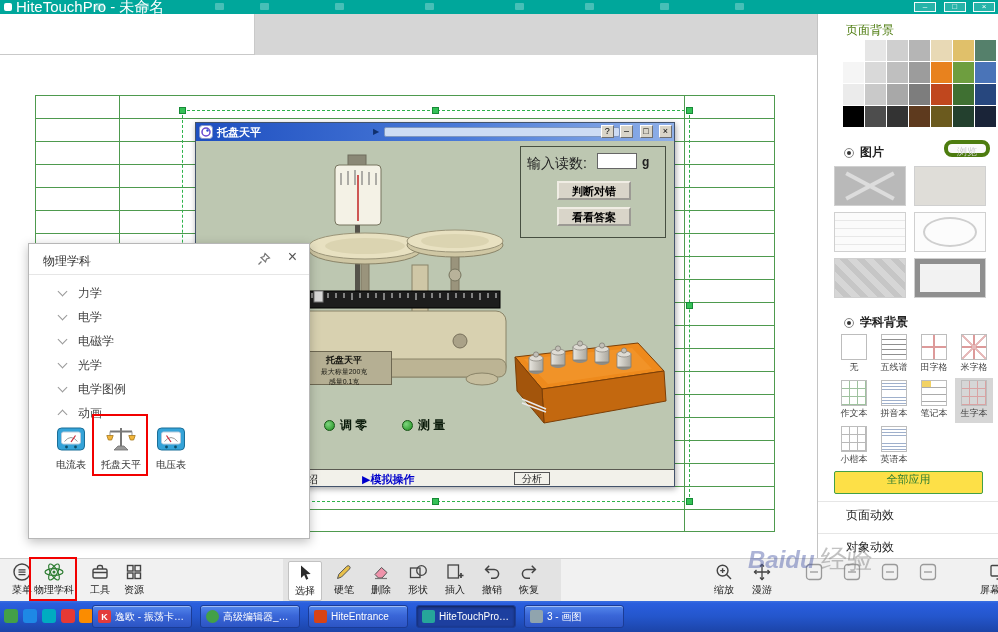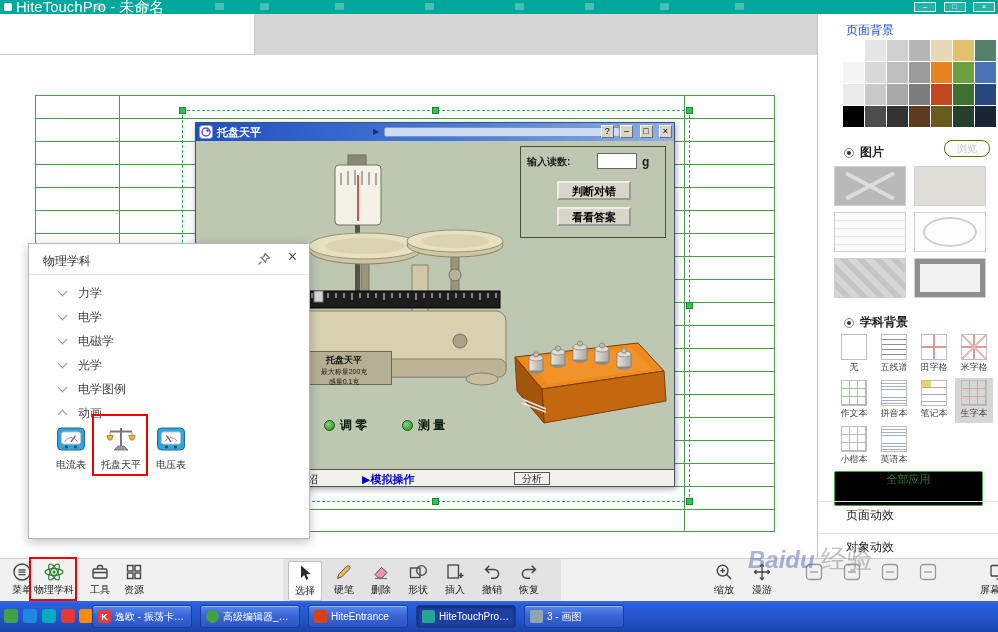--- a/index.html
+++ b/index.html
@@ -158,21 +158,21 @@
         <ellipse cx="257" cy="88" rx="34" ry="7" fill="#dbd4b1"></ellipse>
       </svg>
 
       <div class="abs" style="left:100px;top:210px;width:96px;height:34px;background:#b5af93;border:1px solid #6e6852;text-align:center;color:#15150f">
         <div style="font-size:9px;font-weight:bold;margin-top:2px">托盘天平</div>
         <div style="font-size:7px">最大称量200克</div>
         <div style="font-size:7px">感量0.1克</div>
       </div>
 
       <div class="abs apanel" style="left:324px;top:5px;width:146px;height:92px">
-        <span class="abs" style="left:6px;top:8px;font-size:10px;font-weight:bold">输入读数:</span>
+        <span class="abs" style="left:6px;top:8px;font-size:14px;font-weight:normal">输入读数:</span>
         <input class="abs" style="left: 76px; top: 6px; width: 40px; height: 16px; border: 1px solid rgb(102, 102, 102); background: rgb(255, 255, 255); font-size: 11px; padding: 0px 2px;" value="">
         <span class="abs" style="left:121px;top:8px;font-size:12px;font-weight:bold">g</span>
         <button class="abs abtn" style="left:36px;top:34px;width:74px;height:19px">判断对错</button>
         <button class="abs abtn" style="left:36px;top:60px;width:74px;height:19px">看看答案</button>
       </div>
 
 
       <svg class="abs" style="left:310px;top:198px" width="162" height="100" viewBox="0 0 162 100">
         <defs>
             <linearGradient id="wg" x1="0" y1="0" x2="1" y2="0">
@@ -304,21 +304,21 @@
             <line x1="15" y1="18" x2="10.5" y2="11.5" stroke="#cc2233" stroke-width="1.2"></line>
             <circle cx="10.5" cy="23" r="1.4" fill="#0d4b66"></circle>
             <circle cx="19.5" cy="23" r="1.4" fill="#0d4b66"></circle>
           </svg>
         </div>
       <div class="acard-label">电压表</div>
     </div>
   </div>
 
   <div class="abs" style="left:817px;top:14px;width:181px;height:544px;background:#fff;border-left:1px solid #c4c4c4">
-    <div class="abs" style="left:28px;top:8px;font-size:12px;color:#1d4ed8">页面背景</div>
+    <div class="abs" style="left:28px;top:8px;font-size:12px;color:#4d7c0f">页面背景</div>
     <div class="abs" style="left:25px;top:26px;width:154px;display:flex;flex-wrap:wrap;gap:1px">
         <div class="swatch" style="background: rgb(255, 255, 255);"></div>
         <div class="swatch" style="background: rgb(230, 230, 230);"></div>
         <div class="swatch" style="background: rgb(207, 207, 207);"></div>
         <div class="swatch" style="background: rgb(181, 181, 181);"></div>
         <div class="swatch" style="background: rgb(232, 217, 181);"></div>
         <div class="swatch" style="background: rgb(224, 192, 106);"></div>
         <div class="swatch" style="background: rgb(85, 128, 107);"></div>
         <div class="swatch" style="background: rgb(245, 245, 245);"></div>
         <div class="swatch" style="background: rgb(217, 217, 217);"></div>
@@ -340,21 +340,21 @@
         <div class="swatch" style="background: rgb(94, 58, 30);"></div>
         <div class="swatch" style="background: rgb(107, 90, 30);"></div>
         <div class="swatch" style="background: rgb(35, 64, 46);"></div>
         <div class="swatch" style="background: rgb(26, 36, 56);"></div>
       </div>
 
     <div class="abs radio-line" style="left:26px;top:130px">
       <span class="sradio sel"></span>
       <span class="sr-label">图片</span>
     </div>
-    <div class="abs" style="right:8px;top:126px;width:46px;height:17px;background:#fafafa;border:1px solid #4d7c0f;border-radius:8px;color:#ccc;font-size:10px;text-align:center;line-height:15px">浏览</div>
+    <div class="abs" style="right:8px;top:126px;width:46px;height:17px;background:#fafafa;border:4px solid #4d7c0f;border-radius:8px;color:#ccc;font-size:10px;text-align:center;line-height:15px">浏览</div>
 
     <div class="abs" style="left:16px;top:152px;display:grid;grid-template-columns:72px 72px;gap:6px 8px">
       <div class="thumb t-none"></div>
       <div class="thumb t-speckle"></div>
       <div class="thumb t-lines"></div>
       <div class="thumb t-oval"></div>
       <div class="thumb t-hatch"></div>
       <div class="thumb t-frame"></div>
     </div>
 
@@ -399,21 +399,21 @@
       <div class="sitem">
           <div class="sicon i-grid-gray"></div>
           <div class="slabel">小楷本</div>
         </div>
       <div class="sitem">
           <div class="sicon i-lines-blue"></div>
           <div class="slabel">英语本</div>
         </div>
     </div>
 
-    <div class="abs" style="left:16px;top:457px;width:149px;height:35px;border:1px solid #43a047;border-radius:2px;color:#2e7d32;font-size:11px;text-align:center;line-height:15px;background:#000000">全部应用</div>
+    <div class="abs" style="left:16px;top:457px;width:149px;height:23px;border:1px solid #43a047;border-radius:2px;color:#2e7d32;font-size:11px;text-align:center;line-height:15px;background:#fde047">全部应用</div>
     <div class="abs" style="left:0;right:0;top:487px;height:1px;background:#e6e6e6"></div>
     <div class="abs" style="left:28px;top:493px;font-size:12px;color:#222">页面动效</div>
     <div class="abs" style="left:0;right:0;top:519px;height:1px;background:#e6e6e6"></div>
     <div class="abs" style="left:28px;top:525px;font-size:12px;color:#222">对象动效</div>
   </div>
 
   <div class="abs" style="left:0;top:0;width:998px;height:14px;background:#00a79b;z-index:30">
     <span class="abs" style="left:4px;top:3px;width:8px;height:8px;background:#fff;border-radius:2px"></span>
     <span class="abs" style="left:16px;top:0;font-size:15px;line-height:14px;color:#fff">HiteTouchPro - 未命名</span>
     <span class="tb-slot" style="left:95px"></span>

